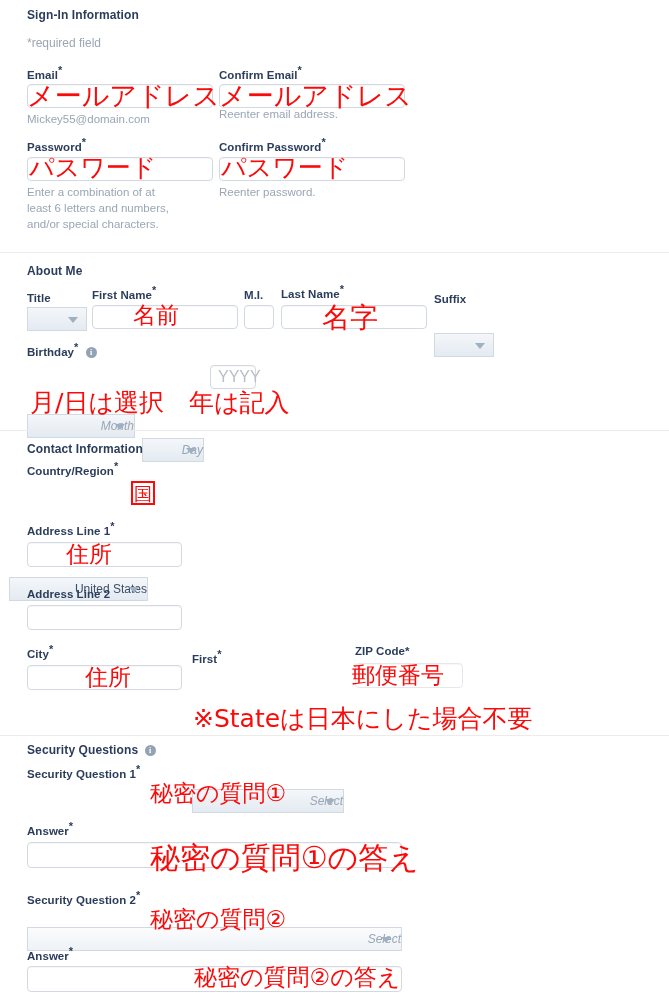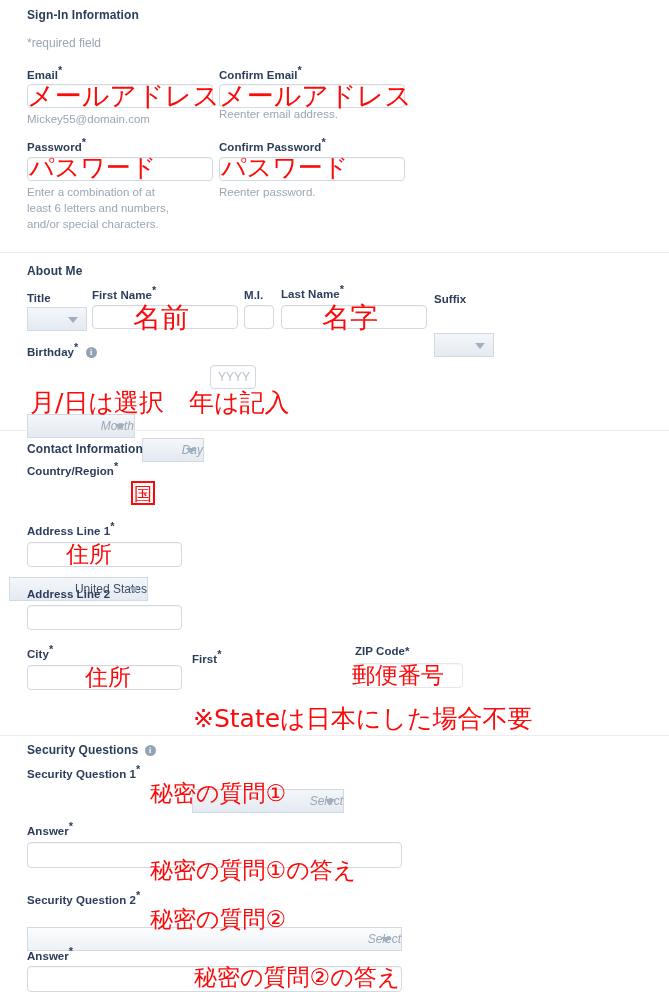--- a/index.html
+++ b/index.html
@@ -69,21 +69,21 @@
   .input {
     box-sizing: border-box;
     background: #ffffff;
     border: 1px solid #d3d9e0;
     border-radius: 4px;
     height: 24px;
     box-shadow: inset 0 1px 1px rgba(0,0,0,0.035);
   }
   .input .ph {
     display: block;
-    font-size: 12px;
+    font-size: 16px;
     color: #b6bfc9;
     font-style: italic;
     line-height: 22px;
     padding-left: 7px;
   }
 
   
   .select {
     box-sizing: border-box;
     background: linear-gradient(to bottom, #f4f7fa 0%, #e3eaf1 100%);
@@ -208,21 +208,21 @@
 
 <div class="abs field-label" style="left:27px; top:292px;">Title</div>
 <div class="abs select" style="left:27px; top:307px; width:60px;">
   <span class="arrow" style="right:8px;"></span>
 </div>
 
 <div class="abs field-label" style="left:92px; top:289px;">
   <span>First Name</span><span class="req">*</span>
 </div>
 <div class="abs input" style="left:92px; top:305px; width:146px;"></div>
-<div class="abs anno" style="left:133px; top:304px; font-size:28px;">名前</div>
+<div class="abs anno" style="left:133px; top:304px; font-size:23px;">名前</div>
 
 <div class="abs field-label" style="left:244px; top:289px;">M.I.</div>
 <div class="abs input" style="left:244px; top:305px; width:30px;"></div>
 
 <div class="abs field-label" style="left:281px; top:288px;">
   <span>Last Name</span><span class="req">*</span>
 </div>
 <div class="abs input" style="left:281px; top:305px; width:146px;"></div>
 <div class="abs anno" style="left:322px; top:304px; font-size:28px;">名字</div>
 
@@ -303,21 +303,21 @@
 <div class="abs select plain" style="left:27px; top:783px; width:375px;">
   <span class="ph">Select</span>
   <span class="arrow" style="right:10px;"></span>
 </div>
 <div class="abs anno" style="left:150px; top:782px; font-size:23px;">秘密の質問①</div>
 
 <div class="abs field-label" style="left:27px; top:825px;">
   <span>Answer</span><span class="req">*</span>
 </div>
 <div class="abs input" style="left:27px; top:842px; width:375px; height:26px;"></div>
-<div class="abs anno" style="left:150px; top:843px; font-size:23px;margin-top:16px;">秘密の質問①の答え</div>
+<div class="abs anno" style="left:150px; top:843px; font-size:30px;">秘密の質問①の答え</div>
 
 <div class="abs field-label" style="left:27px; top:894px;">
   <span>Security Question 2</span><span class="req">*</span>
 </div>
 
 <div class="abs anno" style="left:150px; top:908px; font-size:23px;">秘密の質問②</div>
 
 <div class="abs field-label" style="left:27px; top:950px;">
   <span>Answer</span><span class="req">*</span>
 </div>

